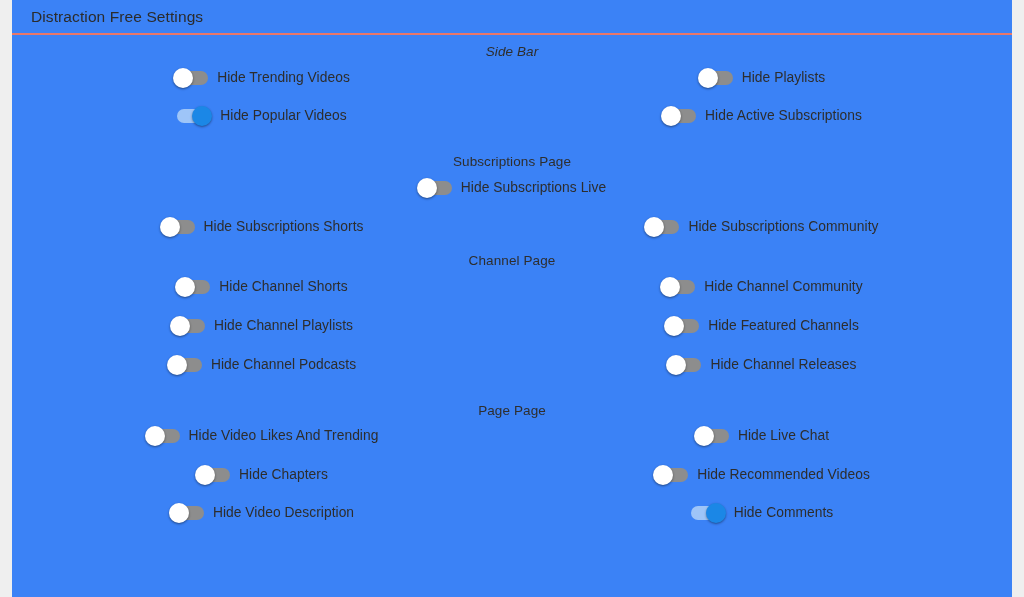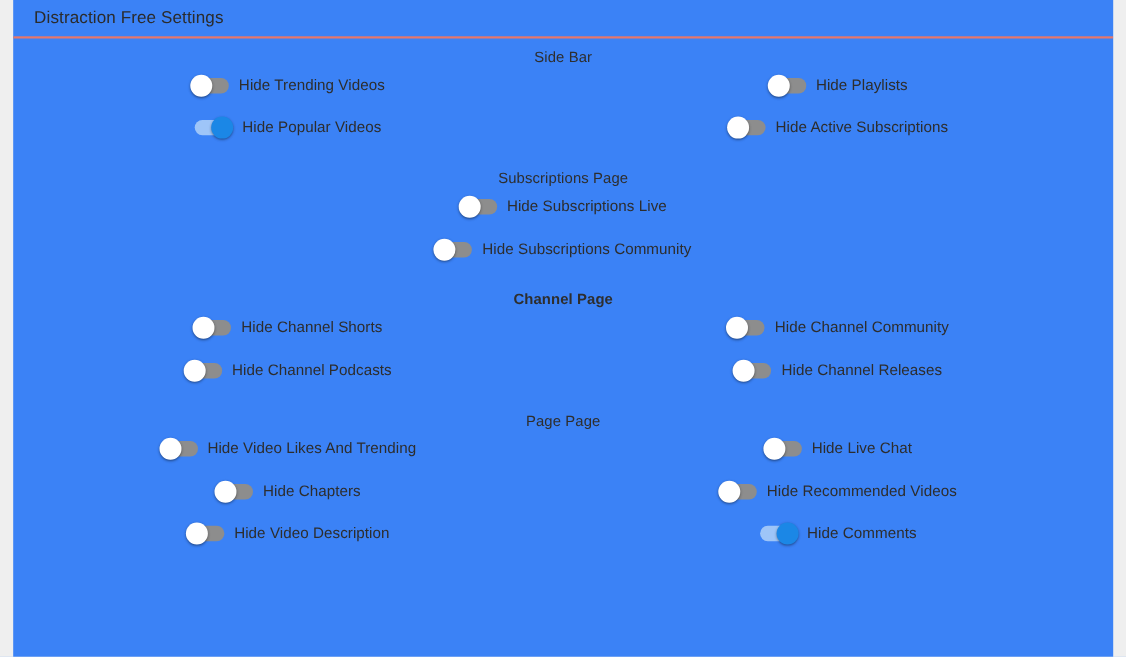--- a/index.html
+++ b/index.html
@@ -131,27 +131,27 @@
   }
 
   .setting-label {
     font-size: 13.8px;
     color: #2d2d2d;
     letter-spacing: 0.05px;
     line-height: 1;
   }
 
   
-  .section[data-section="sidebar"]      .section-title { margin-top: 10px; }
+  .section[data-section="sidebar"]      .section-title { margin-top: 10px; font-style: italic; }
   .section[data-section="sidebar"]      .row { height: 38px; }
 
   .section[data-section="subscriptions"] .section-title { margin-top: 20px; }
   .section[data-section="subscriptions"] .row { height: 39px; }
 
-  .section[data-section="channel"]       .section-title { margin-top: 19px; font-weight: bold; }
+  .section[data-section="channel"]       .section-title { margin-top: 8px; }
   .section[data-section="channel"]       .row { height: 39px; }
 
   .section[data-section="watch"]         .section-title { margin-top: 19px; }
   .section[data-section="watch"]         .row { height: 38.5px; }
 </style>
 </head>
 <body>
 
 <div id="app" style="background: rgb(239, 239, 239);">
   <div id="page" style="background: #3b82f6;">
@@ -216,20 +216,28 @@
                   <span class="setting-label">Hide Subscriptions Live</span>
                 </div>
               </div>
             </div>
             <div class="row">
               <div class="cell">
                 <div class="setting">
                   <div class="switch" role="switch" aria-checked="false" style="background: rgb(141, 141, 141);">
                     <div class="knob" style="background: rgb(255, 255, 255);"></div>
                   </div>
+                  <span class="setting-label">Hide Subscriptions Shorts</span>
+                </div>
+              </div>
+              <div class="cell">
+                <div class="setting">
+                  <div class="switch" role="switch" aria-checked="false" style="background: rgb(141, 141, 141);">
+                    <div class="knob" style="background: rgb(255, 255, 255);"></div>
+                  </div>
                   <span class="setting-label">Hide Subscriptions Community</span>
                 </div>
               </div>
             </div>
           </div>
         </div>
         <div class="section" data-section="channel">
           <div class="section-title">Channel Page</div>
           <div class="section-rows">
             <div class="row">
@@ -249,20 +257,38 @@
                   <span class="setting-label">Hide Channel Community</span>
                 </div>
               </div>
             </div>
             <div class="row">
               <div class="cell">
                 <div class="setting">
                   <div class="switch" role="switch" aria-checked="false" style="background: rgb(141, 141, 141);">
                     <div class="knob" style="background: rgb(255, 255, 255);"></div>
                   </div>
+                  <span class="setting-label">Hide Channel Playlists</span>
+                </div>
+              </div>
+              <div class="cell">
+                <div class="setting">
+                  <div class="switch" role="switch" aria-checked="false" style="background: rgb(141, 141, 141);">
+                    <div class="knob" style="background: rgb(255, 255, 255);"></div>
+                  </div>
+                  <span class="setting-label">Hide Featured Channels</span>
+                </div>
+              </div>
+            </div>
+            <div class="row">
+              <div class="cell">
+                <div class="setting">
+                  <div class="switch" role="switch" aria-checked="false" style="background: rgb(141, 141, 141);">
+                    <div class="knob" style="background: rgb(255, 255, 255);"></div>
+                  </div>
                   <span class="setting-label">Hide Channel Podcasts</span>
                 </div>
               </div>
               <div class="cell">
                 <div class="setting">
                   <div class="switch" role="switch" aria-checked="false" style="background: rgb(141, 141, 141);">
                     <div class="knob" style="background: rgb(255, 255, 255);"></div>
                   </div>
                   <span class="setting-label">Hide Channel Releases</span>
                 </div>

